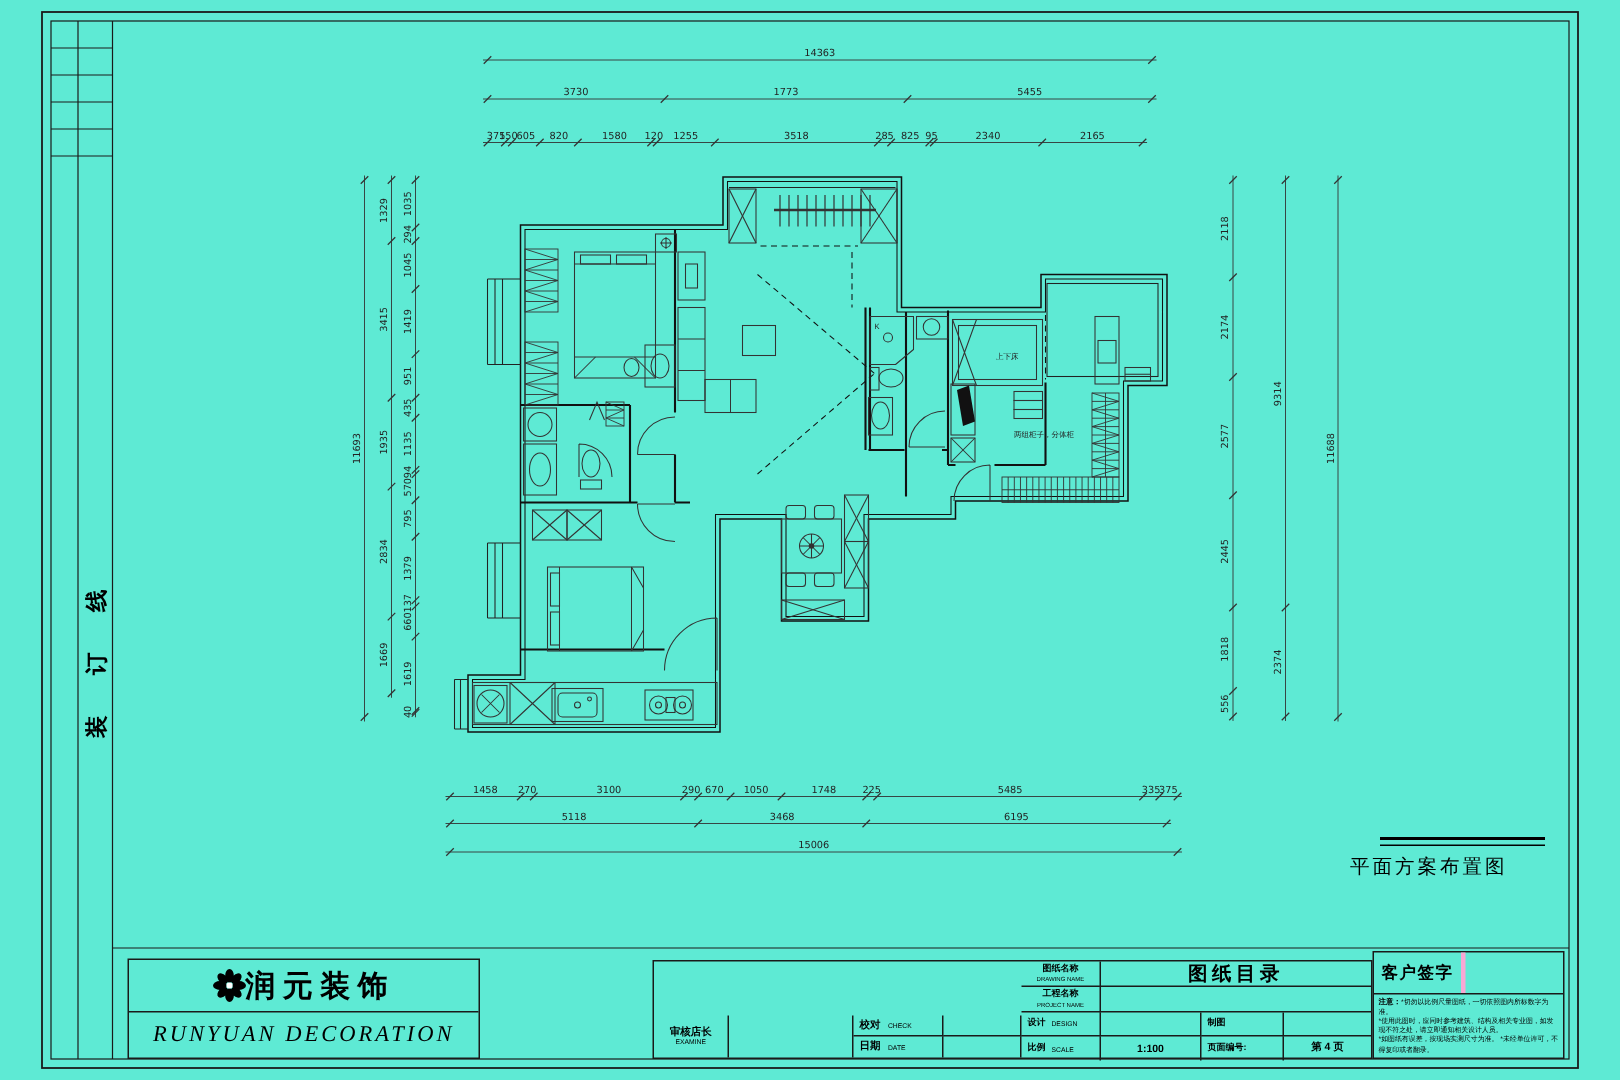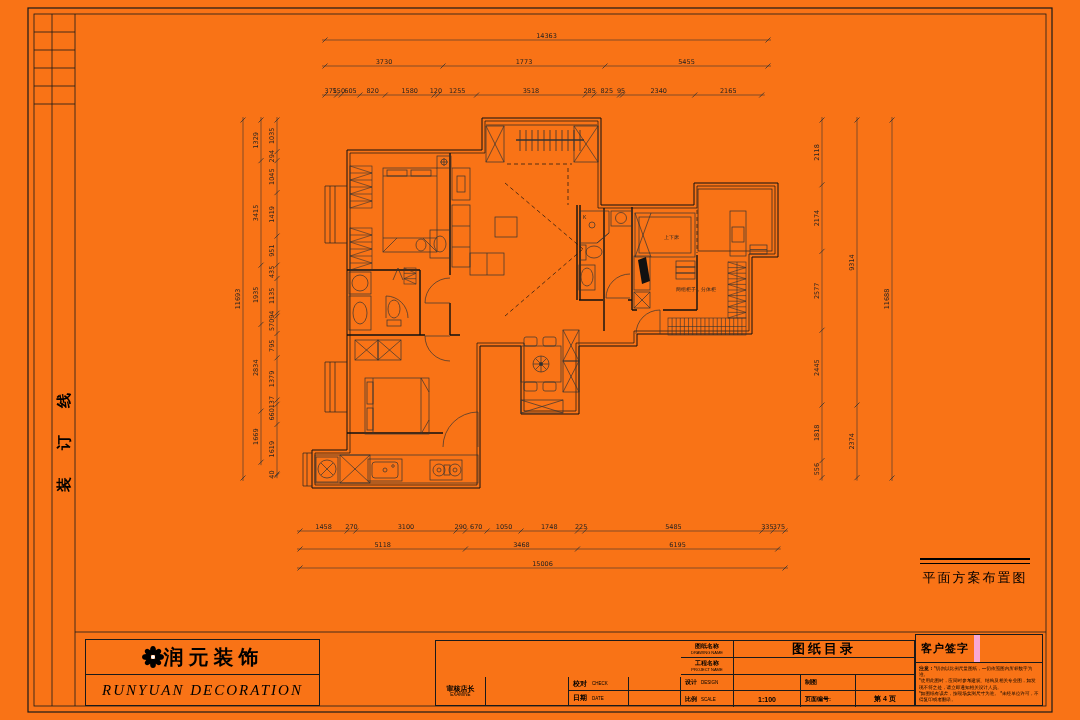--- a/index.html
+++ b/index.html
@@ -1,34 +1,34 @@
 <!DOCTYPE html>
 <html><head>
 <meta charset="utf-8">
 <style>
   html,body{margin:0;padding:0;background:#e8e8e8;}
-  #sheet{position:relative;width:1080px;height:720px;background:#f97316;font-family:"Liberation Sans",sans-serif;overflow:hidden;}
+  #sheet{position:relative;width:1080px;height:720px;background:#5eead4;font-family:"Liberation Sans",sans-serif;overflow:hidden;}
   #plan-svg{position:absolute;left:0;top:0;}
   .abs{position:absolute;box-sizing:border-box;}
   .cell{position:absolute;box-sizing:border-box;}
   .bdr{border:1px solid #1a1a1a;}
   .bR{border-right:1px solid #1a1a1a;}
   .bB{border-bottom:1px solid #1a1a1a;}
   .ctr{display:flex;align-items:center;justify-content:center;}
   .col{display:flex;flex-direction:column;align-items:center;justify-content:center;}
   .zh-big{font-weight:bold;font-size:17px;letter-spacing:2px;color:#000;}
   .logo-zh{font-weight:bold;font-size:20px;letter-spacing:5px;color:#000;}
   .logo-en{font-family:"Liberation Serif",serif;font-size:15px;letter-spacing:2px;color:#000;font-style:italic;}
   .lbl{font-weight:bold;font-size:7px;color:#000;line-height:1.1;}
   .lbl-en{font-size:4.5px;color:#000;transform-origin:center;}
   .sm{font-size:7px;color:#000;}
   .cat{font-weight:bold;font-size:13px;letter-spacing:3px;color:#000;}
   .bind-char{position:absolute;left:55px;width:16px;height:16px;font-size:15px;font-weight:bold;color:#000;transform:rotate(-90deg);}
   .plan-en{font-weight:bold;font-size:22px;letter-spacing:4px;color:#000;text-align:center;}
-  .plan-zh{font-size:13px;letter-spacing:2px;color:#000;text-align:center;margin-top:5px;}
+  .plan-zh{font-size:13px;letter-spacing:2px;color:#000;margin-top:5px;}
   .dbl-rule{width:110px;height:3px;border-top:2px solid #000;border-bottom:1px solid #000;margin:2px auto 0 auto;}
   .notes{font-size:4.6px;color:#000;line-height:1.35;padding:2px 3px;}
   .notes b{font-size:5px;}
   .sig-lbl{font-weight:bold;font-size:11px;letter-spacing:1px;color:#000;}
 </style>
 </head>
 <body>
 
 <div id="sheet">
 
@@ -517,21 +517,21 @@
     <div class="cell bR" style="left:365px;top:50px;width:55px;height:16px;display:flex;align-items:center;padding-left:4px">
       <span class="lbl" style="font-size:6px">页面编号:</span>
     </div>
     <div class="cell ctr" style="left:420px;top:50px;width:58px;height:16px">
       <span class="lbl" style="font-size:7px">第 4 页</span>
     </div>
   </div>
 
   <div class="abs bdr" style="left:915px;top:634px;width:128px;height:72px">
     <div class="cell bB" style="left:0;top:0;width:126px;height:28px;display:flex;align-items:center">
-      <span class="sig-lbl" style="padding:0 5px;border-right:6px solid #f9a8d4;height:100%;display:flex;align-items:center">客户签字</span>
+      <span class="sig-lbl" style="padding:0 5px;border-right:3px solid #f9a8d4;height:100%;display:flex;align-items:center">客户签字</span>
       <span></span>
     </div>
     <div class="cell notes" style="left:0;top:28px;width:126px;height:42px">
       <b>注意：</b><span>*切勿以比例尺量图纸，一切依照图内所标数字为准。</span><br>
       <span>*使用此图时，应同时参考建筑、结构及相关专业图，如发现不符之处，请立即通知相关设计人员。</span><br>
       <span>*如图纸有误差，按现场实测尺寸为准。</span>
       <span>*未经单位许可，不得复印或者翻录。</span>
     </div>
   </div>
 

